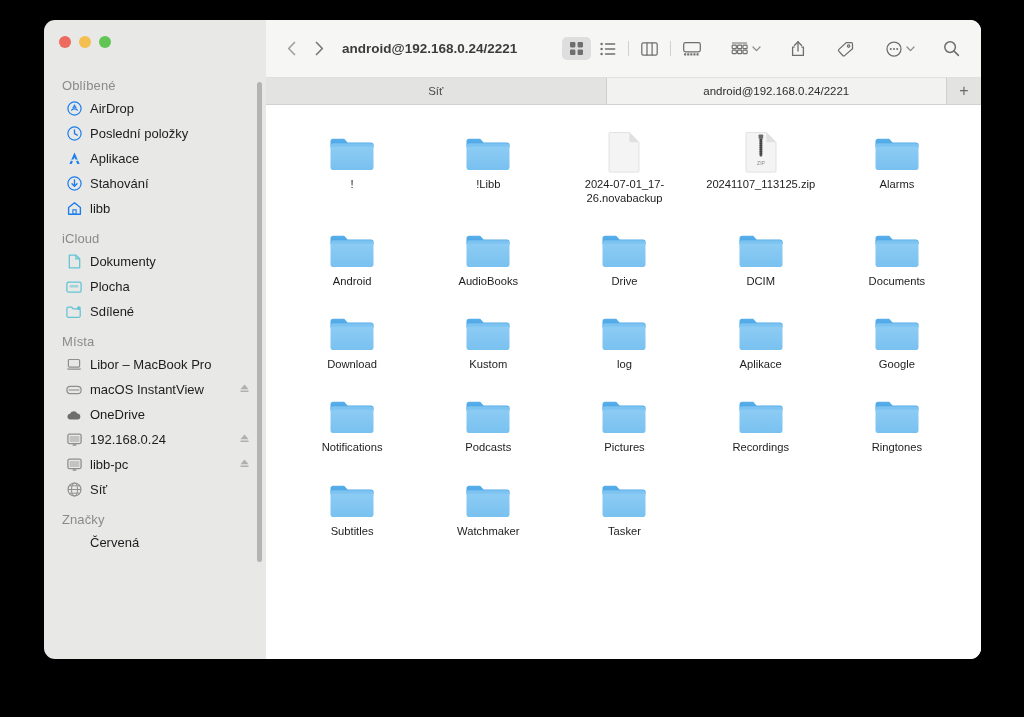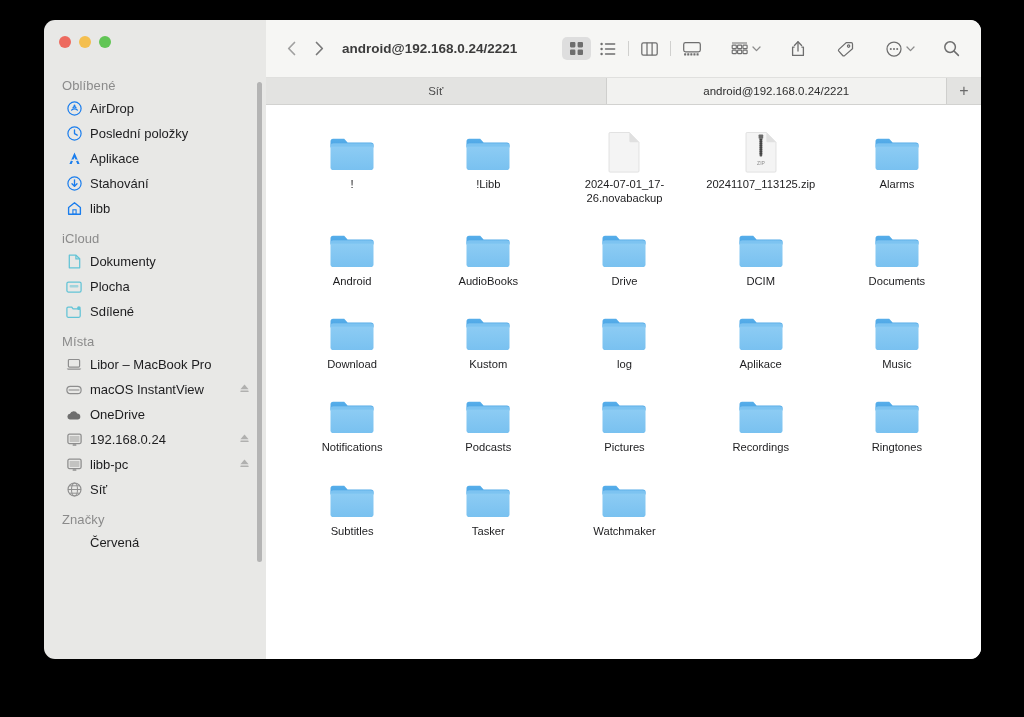--- a/index.html
+++ b/index.html
@@ -813,21 +813,21 @@
                   <linearGradient id="ftab" x1="0" y1="0" x2="0" y2="1">
                     <stop offset="0" stop-color="#57aeea"></stop>
                     <stop offset="1" stop-color="#4aa4e4"></stop>
                   </linearGradient>
                 </defs>
                 <path d="M1.5 6.4 A2.6 2.6 0 0 1 4.1 3.8 H15.2 L18.6 7.6 H41.9 A2.6 2.6 0 0 1 44.5 10.2 V12.5 H1.5 Z" fill="url(#ftab)"></path>
                 <rect x="1.5" y="8.6" width="43" height="26.4" rx="2.8" fill="url(#fbody)"></rect>
                 <rect x="1.5" y="8.6" width="43" height="3" fill="#6fbbee" opacity="0.55"></rect>
               </svg>
             </div>
-            <div class="cell-label">Music</div>
+            <div class="cell-label">Google</div>
           </div>
           <div class="cell">
             <div class="icon-wrap">
               <svg width="46" height="38" viewBox="0 0 46 38">
                 <defs>
                   <linearGradient id="fbody" x1="0" y1="0" x2="0" y2="1">
                     <stop offset="0" stop-color="#8fcdf4"></stop>
                     <stop offset="1" stop-color="#79c1f0"></stop>
                   </linearGradient>
                   <linearGradient id="ftab" x1="0" y1="0" x2="0" y2="1">
@@ -953,39 +953,39 @@
                   <linearGradient id="ftab" x1="0" y1="0" x2="0" y2="1">
                     <stop offset="0" stop-color="#57aeea"></stop>
                     <stop offset="1" stop-color="#4aa4e4"></stop>
                   </linearGradient>
                 </defs>
                 <path d="M1.5 6.4 A2.6 2.6 0 0 1 4.1 3.8 H15.2 L18.6 7.6 H41.9 A2.6 2.6 0 0 1 44.5 10.2 V12.5 H1.5 Z" fill="url(#ftab)"></path>
                 <rect x="1.5" y="8.6" width="43" height="26.4" rx="2.8" fill="url(#fbody)"></rect>
                 <rect x="1.5" y="8.6" width="43" height="3" fill="#6fbbee" opacity="0.55"></rect>
               </svg>
             </div>
+            <div class="cell-label">Watchmaker</div>
+          </div>
+          <div class="cell">
+            <div class="icon-wrap">
+              <svg width="46" height="38" viewBox="0 0 46 38">
+                <defs>
+                  <linearGradient id="fbody" x1="0" y1="0" x2="0" y2="1">
+                    <stop offset="0" stop-color="#8fcdf4"></stop>
+                    <stop offset="1" stop-color="#79c1f0"></stop>
+                  </linearGradient>
+                  <linearGradient id="ftab" x1="0" y1="0" x2="0" y2="1">
+                    <stop offset="0" stop-color="#57aeea"></stop>
+                    <stop offset="1" stop-color="#4aa4e4"></stop>
+                  </linearGradient>
+                </defs>
+                <path d="M1.5 6.4 A2.6 2.6 0 0 1 4.1 3.8 H15.2 L18.6 7.6 H41.9 A2.6 2.6 0 0 1 44.5 10.2 V12.5 H1.5 Z" fill="url(#ftab)"></path>
+                <rect x="1.5" y="8.6" width="43" height="26.4" rx="2.8" fill="url(#fbody)"></rect>
+                <rect x="1.5" y="8.6" width="43" height="3" fill="#6fbbee" opacity="0.55"></rect>
+              </svg>
+            </div>
             <div class="cell-label">Tasker</div>
-          </div>
-          <div class="cell">
-            <div class="icon-wrap">
-              <svg width="46" height="38" viewBox="0 0 46 38">
-                <defs>
-                  <linearGradient id="fbody" x1="0" y1="0" x2="0" y2="1">
-                    <stop offset="0" stop-color="#8fcdf4"></stop>
-                    <stop offset="1" stop-color="#79c1f0"></stop>
-                  </linearGradient>
-                  <linearGradient id="ftab" x1="0" y1="0" x2="0" y2="1">
-                    <stop offset="0" stop-color="#57aeea"></stop>
-                    <stop offset="1" stop-color="#4aa4e4"></stop>
-                  </linearGradient>
-                </defs>
-                <path d="M1.5 6.4 A2.6 2.6 0 0 1 4.1 3.8 H15.2 L18.6 7.6 H41.9 A2.6 2.6 0 0 1 44.5 10.2 V12.5 H1.5 Z" fill="url(#ftab)"></path>
-                <rect x="1.5" y="8.6" width="43" height="26.4" rx="2.8" fill="url(#fbody)"></rect>
-                <rect x="1.5" y="8.6" width="43" height="3" fill="#6fbbee" opacity="0.55"></rect>
-              </svg>
-            </div>
-            <div class="cell-label">Watchmaker</div>
           </div>
         </div>
     </div>
 
   </div>
 </div>
 
 </body></html>

